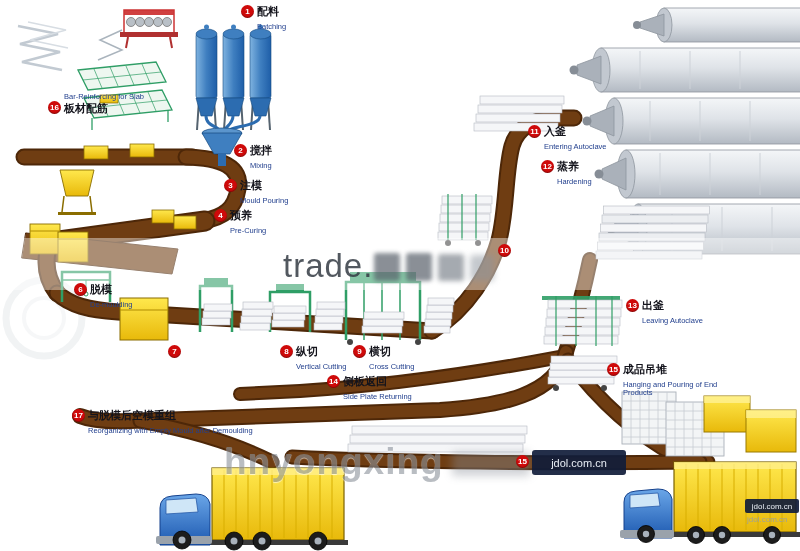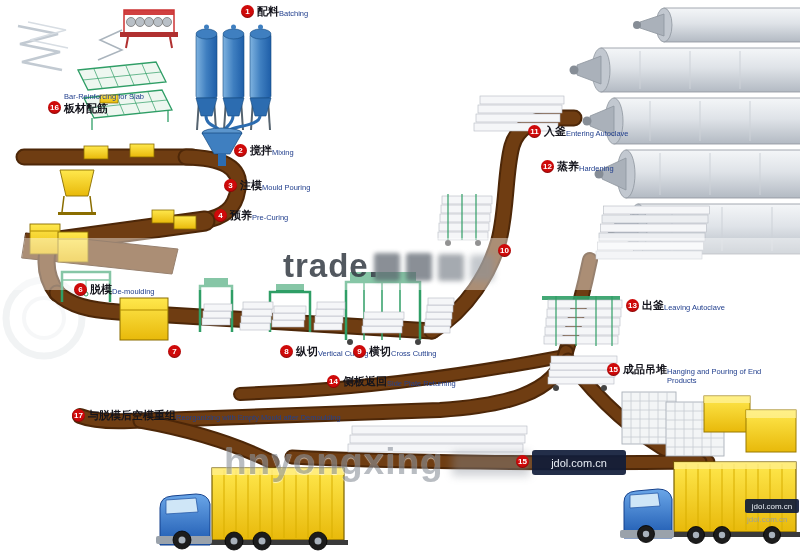--- a/index.html
+++ b/index.html
@@ -4,30 +4,30 @@
 <style>
   *{margin:0;padding:0;box-sizing:border-box}
   body{font-family:"Liberation Sans",sans-serif;background:#ffffff}
   .stage{position:relative;width:800px;height:551px;background:#fff;overflow:hidden}
   .stage > svg{position:absolute;left:0;top:0;z-index:1}
   
   .step{position:absolute;display:flex;gap:3px;align-items:flex-start;z-index:30}
   .badge{width:13px;height:13px;border-radius:50%;background:#cf0a0a;color:#fff;
          font-size:8px;font-weight:bold;display:flex;align-items:center;justify-content:center;
          flex:0 0 13px;box-shadow:inset 0 -1px 1px rgba(0,0,0,.35)}
-  .lbl{display:flex;flex-direction:row;line-height:1.15}
+  .lbl{display:flex;flex-direction:column;line-height:1.15}
   .zh{font-size:11px;font-weight:bold;color:#14141c;white-space:nowrap}
   .en{font-size:7.5px;color:#23408e;white-space:nowrap;margin-top:5px}
   .step.en-top .lbl{flex-direction:column-reverse}
   .step.en-top .badge{align-self:flex-end}
   .step.wrap .en{white-space:normal;width:102px}
   
   .wm-band{position:absolute;left:0;top:238px;width:800px;height:52px;
            background:rgba(255,255,255,.42);z-index:20}
-  .wm-trade{position:absolute;left:283px;top:247px;font-size:33px;font-weight:bold;
+  .wm-trade{position:absolute;left:283px;top:247px;font-size:33px;font-weight:normal;
             color:#343b44;opacity:.85;letter-spacing:1px;z-index:21}
   .blurblock{position:absolute;z-index:21;border-radius:3px}
   .wm-brand{position:absolute;left:224px;top:441px;font-size:37px;font-weight:bold;
             color:#8b929b;opacity:.6;letter-spacing:1px;text-shadow:0 1px 1px #fff;z-index:21}
   .jdol{position:absolute;background:rgba(16,28,58,.92);color:#e8edf5;display:flex;
         align-items:center;justify-content:center;border-radius:3px;z-index:40;font-size:11px}
   .jdol.small{font-size:8px;border-radius:2px}
   .jdol-faint{position:absolute;color:#8f9ab0;font-size:8px;z-index:21;opacity:.85}
 </style>
 </head>

